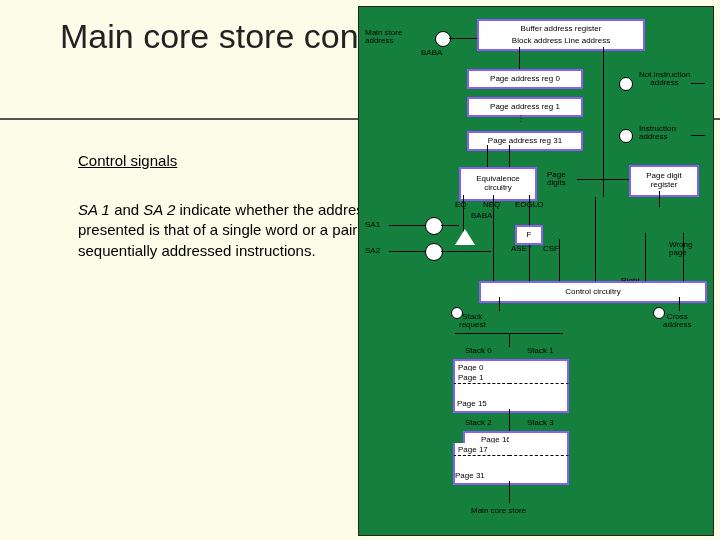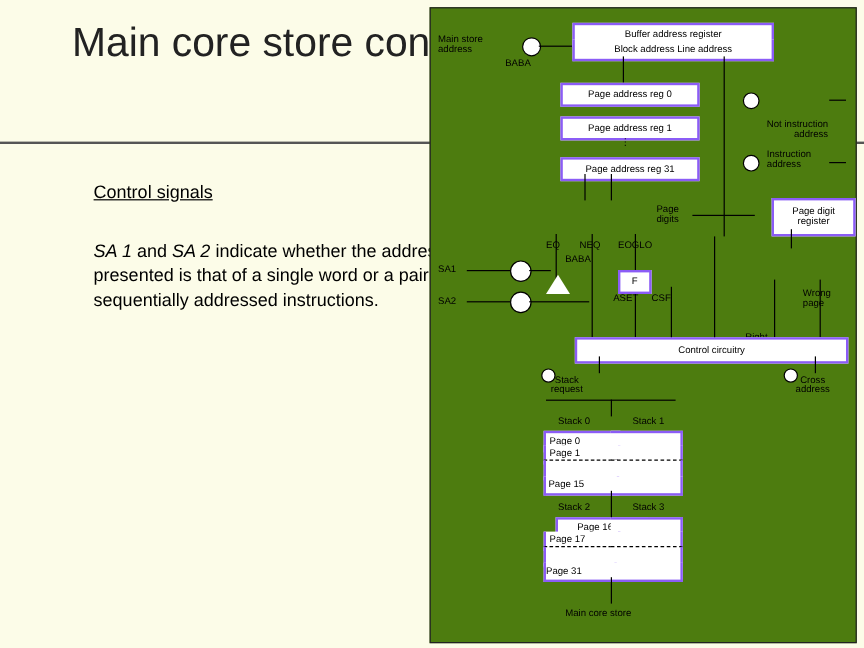--- a/index.html
+++ b/index.html
@@ -3,21 +3,21 @@
 <meta charset="utf-8">
 <style>
 html,body{margin:0;padding:0;width:720px;height:540px;background:#fcfce8;font-family:Arial,Helvetica,sans-serif;overflow:hidden}
 .slide{position:relative;width:720px;height:540px}
 .title{position:absolute;left:60px;top:18px;font-size:34px;line-height:1.1;color:#222;font-weight:400}
 .title-rule{position:absolute;left:0;top:118px;width:720px;height:0;border-bottom:2px solid #555}
 .accent{position:absolute;left:28px;top:104px;width:6px;height:240px}
 .subhead{position:absolute;left:78px;top:152px;font-size:15px;text-decoration:underline}
 .body{position:absolute;left:78px;top:200px;width:296px;font-size:15px;line-height:1.35}
 .body .em{font-style:italic}
-.figure{position:absolute;left:358px;top:6px;width:354px;height:528px;background:#4d7c0f;border:1px solid #222}
+.figure{position:absolute;left:358px;top:6px;width:354px;height:528px;background:#15803d;border:1px solid #222}
 .fbox{position:absolute;border:2px solid #8b5cf6;font-size:8px;text-align:center;background:#fff;line-height:1.1;display:flex;align-items:center;justify-content:center;padding:1px}
 .flab{position:absolute;font-size:8px;line-height:1.05}
 .fline{position:absolute;background:#000}
 .fcirc{position:absolute;border:1px solid #000;border-radius:50%;background:#fff}
 .ftri{position:absolute;width:0;height:0}
 </style>
 </head>
 <body>
 
 <div class="slide">
@@ -41,35 +41,37 @@
     <div class="fbox" style="left:118px;top:26px;width:162px;height:14px;border-top:none">Block address    Line address</div>
 
     <div class="fline" style="left:160px;top:40px;width:1px;height:22px"></div>
     <div class="fline" style="left:244px;top:40px;width:1px;height:150px"></div>
 
     <div class="fbox" style="left:108px;top:62px;width:110px;height:14px">Page address  reg 0</div>
     <div class="fbox" style="left:108px;top:90px;width:110px;height:14px">Page address  reg 1</div>
     <div class="flab" style="left:158px;top:108px">⋮</div>
     <div class="fbox" style="left:108px;top:124px;width:110px;height:14px">Page address  reg 31</div>
 
-    <div class="flab" style="left: 280px; top: 64px; text-align: right; white-space: pre-line; margin-top: 29px;">Not instruction
+    <div class="flab" style="left: 280px; top: 64px; text-align: center; white-space: pre-line;">Not instruction
 address</div>
     <div class="fcirc" style="left:260px;top:70px;width:12px;height:12px"></div>
     <div class="flab" style="left: 280px; top: 118px; white-space: pre-line;">Instruction
 address</div>
     <div class="fcirc" style="left:260px;top:122px;width:12px;height:12px"></div>
     <div class="fline" style="left:332px;top:76px;width:14px;height:1px"></div>
     <div class="fline" style="left:332px;top:128px;width:14px;height:1px"></div>
 
+    <div class="fbox" style="left: 100px; top: 160px; width: 72px; height: 28px; white-space: pre-line;">Equivalence
+circuitry</div>
     <div class="flab" style="left: 188px; top: 164px; white-space: pre-line;">Page
 digits</div>
     <div class="fline" style="left:128px;top:138px;width:1px;height:22px"></div>
     <div class="fline" style="left:150px;top:138px;width:1px;height:22px"></div>
 
-    <div class="fbox" style="left: 284px; top: 158px; width: 64px; height: 26px; white-space: pre-line;">Page digit
+    <div class="fbox" style="left: 270px; top: 158px; width: 64px; height: 26px; white-space: pre-line;">Page digit
 register</div>
     <div class="fline" style="left:218px;top:172px;width:52px;height:1px"></div>
 
     <div class="flab" style="left:96px;top:194px">EQ</div>
     <div class="flab" style="left:124px;top:194px">NEQ</div>
     <div class="flab" style="left:156px;top:194px">EOGLO</div>
     <div class="fline" style="left:104px;top:188px;width:1px;height:44px"></div>
     <div class="fline" style="left:134px;top:188px;width:1px;height:86px"></div>
     <div class="fline" style="left:170px;top:188px;width:1px;height:86px"></div>
 

